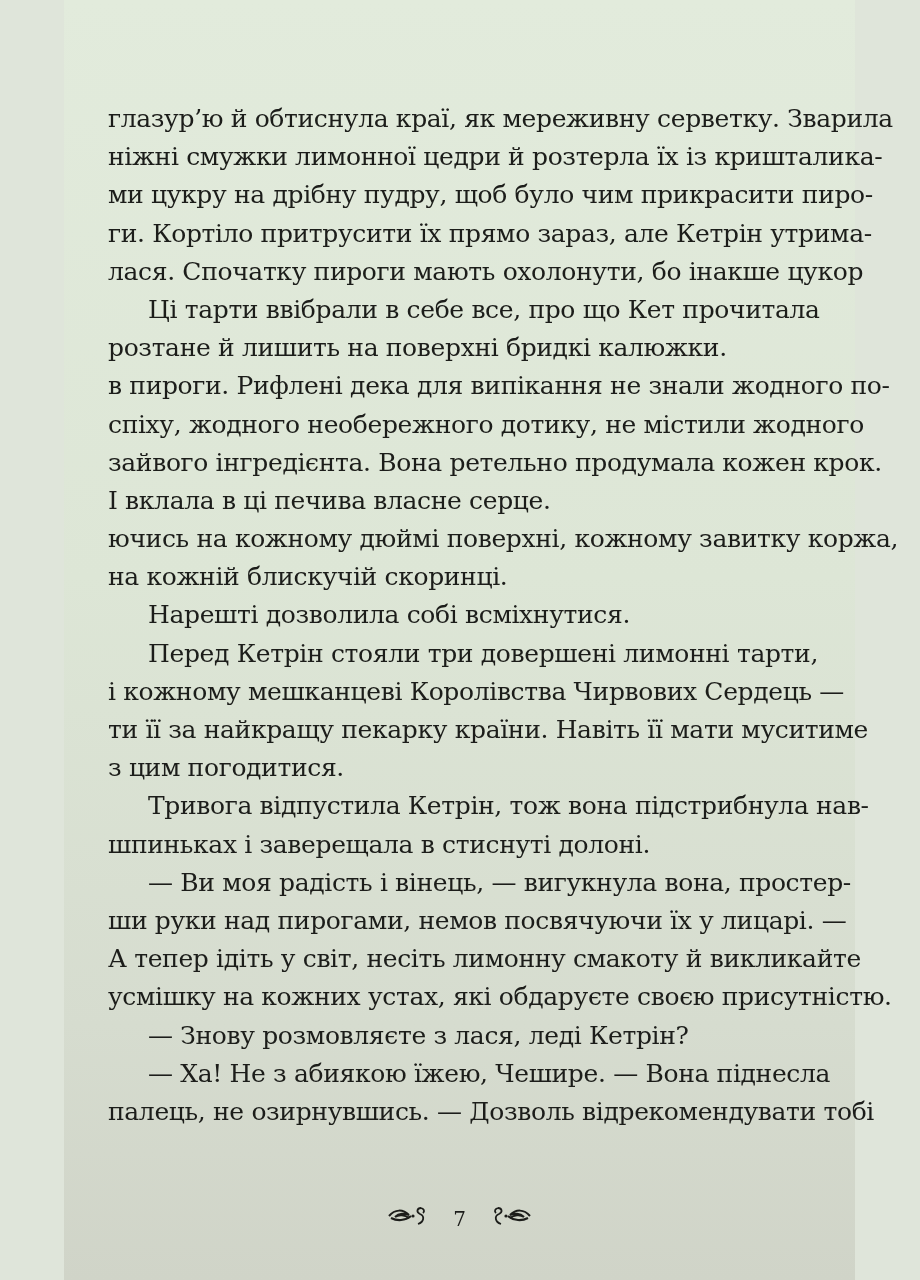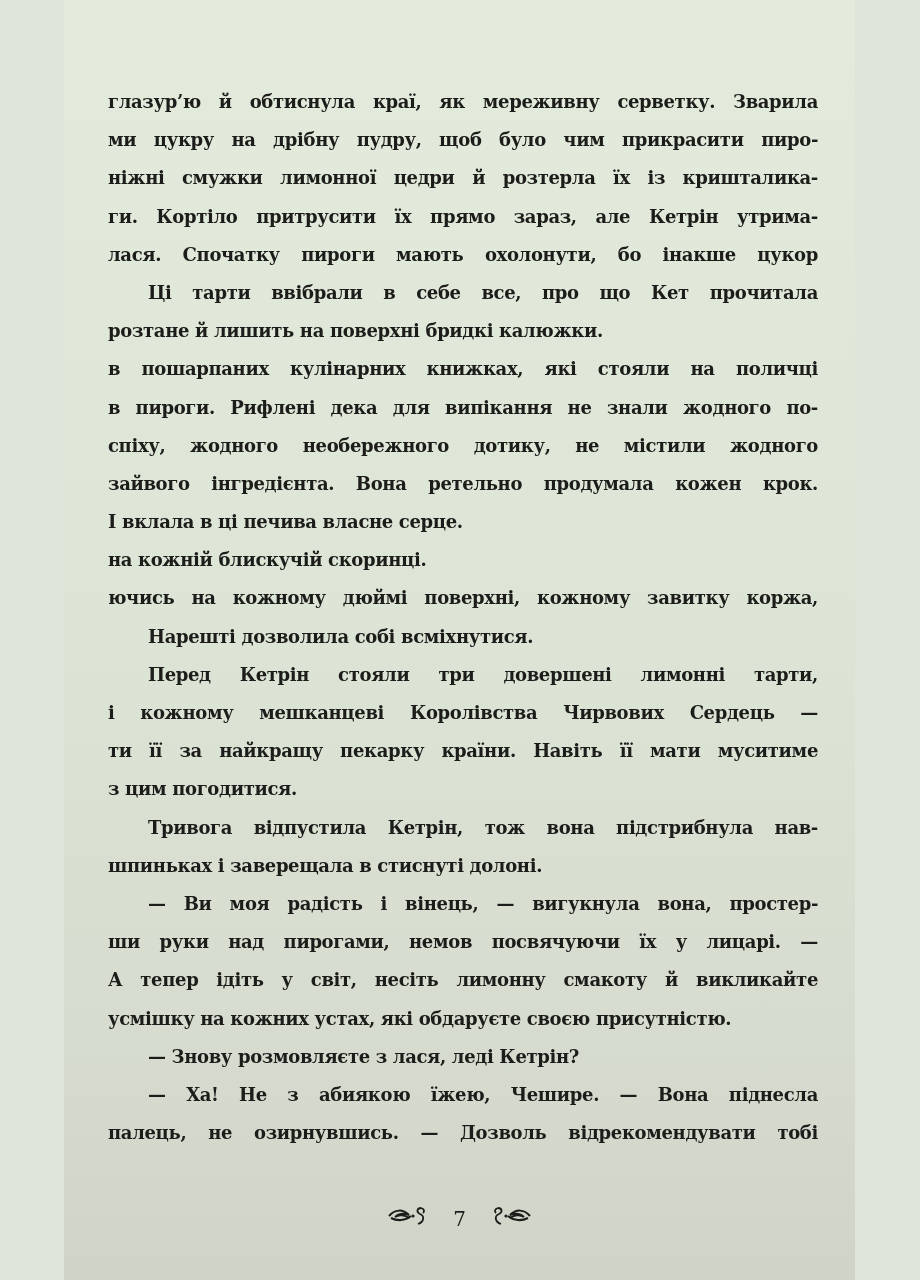--- a/index.html
+++ b/index.html
@@ -10,28 +10,27 @@
     overflow: hidden;
   }
   .page {
     position: absolute;
     left: 64px; top: 0;
     width: 791px; height: 1280px;
     background: linear-gradient(180deg, #e2ebdc 0%, #dde6d6 45%, #d6dccf 80%, #d0d4c8 100%);
   }
   .text {
     position: absolute;
-    left: 44px; top: 83px;
+    left: 44px; top: 100px;
     width: 710px;
     font-family: "DejaVu Serif", "Liberation Serif", serif;
-    font-size: 18px;
+    font-size: 25px;
     line-height: 38.2px;
     color: #1c1d1a;
     letter-spacing: -0.35px;
-    font-weight: bold;
   }
   .line {
     display: block;
     white-space: nowrap;
     text-align: justify;
     text-align-last: justify;
     height: 38.2px;
   }
   .line.last { text-align-last: left; }
   .line.indent { padding-left: 40px; }
@@ -47,33 +46,32 @@
   .orn { display: inline-block; vertical-align: middle; }
   .pagenum { display: inline-block; margin: 0 12px; vertical-align: middle; }
 </style>
 </head>
 <body>
 
 <div class="page">
   <div class="text" id="text">
 
   <span class="line">глазур’ю й обтиснула краї, як мереживну серветку. Зварила</span>
+      <span class="line">ніжні смужки лимонної цедри й розтерла їх із кришталика-</span>
       <span class="line">ми цукру на дрібну пудру, щоб було чим прикрасити пиро-</span>
-      <span class="line">ніжні смужки лимонної цедри й розтерла їх із кришталика-</span>
       <span class="line">ги. Кортіло притрусити їх прямо зараз, але Кетрін утрима-</span>
       <span class="line">лася. Спочатку пироги мають охолонути, бо інакше цукор</span>
       <span class="line indent">Ці тарти ввібрали в себе все, про що Кет прочитала</span>
       <span class="line last">розтане й лишить на поверхні бридкі калюжки.</span>
-      <span class="line">в пошарпаних кулінарних книжках, які стояли на поличці</span>
       <span class="line">в пироги. Рифлені дека для випікання не знали жодного по-</span>
       <span class="line">спіху, жодного необережного дотику, не містили жодного</span>
       <span class="line">зайвого інгредієнта. Вона ретельно продумала кожен крок.</span>
       <span class="line last">І вклала в ці печива власне серце.</span>
+      <span class="line">ючись на кожному дюймі поверхні, кожному завитку коржа,</span>
       <span class="line last">на кожній блискучій скоринці.</span>
-      <span class="line">ючись на кожному дюймі поверхні, кожному завитку коржа,</span>
       <span class="line indent last">Нарешті дозволила собі всміхнутися.</span>
       <span class="line indent">Перед Кетрін стояли три довершені лимонні тарти,</span>
       <span class="line">і кожному мешканцеві Королівства Чирвових Сердець —</span>
       <span class="line">ти її за найкращу пекарку країни. Навіть її мати муситиме</span>
       <span class="line last">з цим погодитися.</span>
       <span class="line indent">Тривога відпустила Кетрін, тож вона підстрибнула нав-</span>
       <span class="line last">шпиньках і заверещала в стиснуті долоні.</span>
       <span class="line indent">— Ви моя радість і вінець, — вигукнула вона, простер-</span>
       <span class="line">ши руки над пирогами, немов посвячуючи їх у лицарі. —</span>
       <span class="line">А тепер ідіть у світ, несіть лимонну смакоту й викликайте</span>

